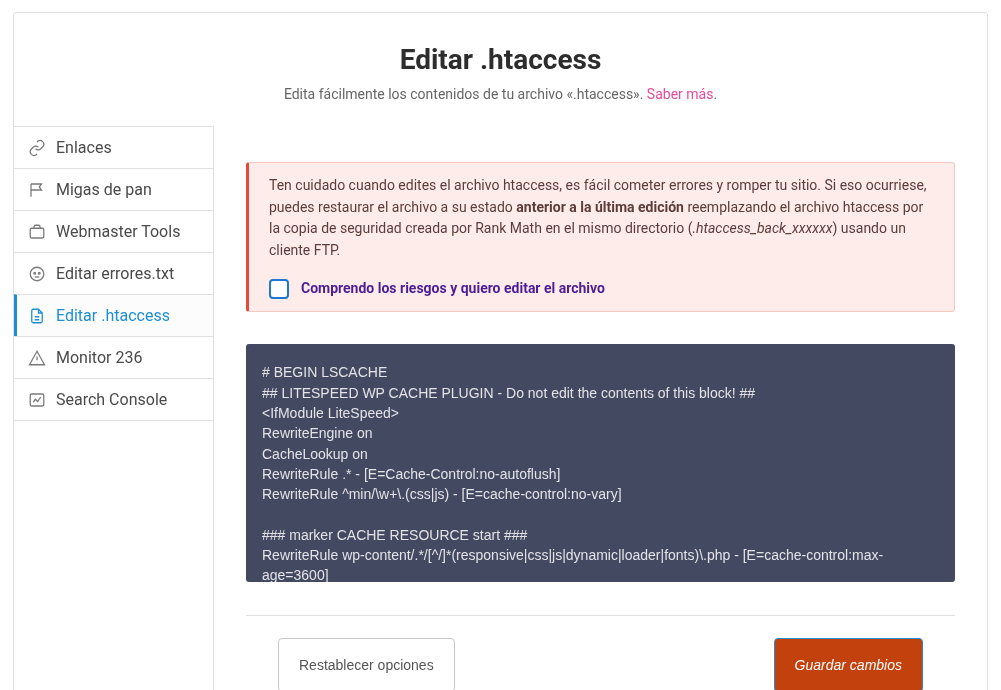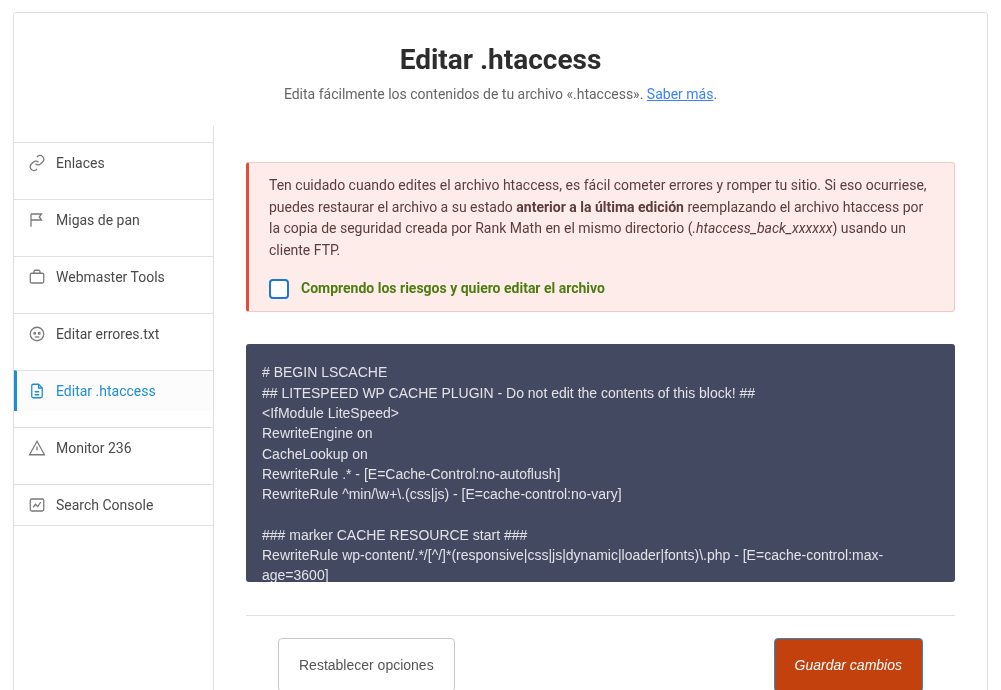--- a/index.html
+++ b/index.html
@@ -24,41 +24,39 @@
       font-size: 28px;
       font-weight: 700;
       color: #2d2d2d;
       margin-bottom: 10px;
     }
     .header .subtitle {
       font-size: 14px;
       color: #666;
     }
     .header .link {
-      color: #3b82f6;
-      text-decoration: underline;
+      color: #ec4899;
       cursor: pointer;
     }
     .body {
       display: flex;
     }
     .sidebar {
       width: 200px;
       border-right: 1px solid #e0e0e0;
     }
     .sidebar-item {
       display: flex;
       align-items: center;
       gap: 10px;
       padding: 11px 14px;
       border-top: 1px solid #e0e0e0;
       cursor: pointer;
       color: #4a4a4a;
-      font-size: 14px;
-      margin-top: 16px;
+      font-size: 16px;
     }
     .sidebar-item.last { border-bottom: 1px solid #e0e0e0; }
     .sidebar-item.active {
       color: #1d8ed4;
       border-left: 3px solid #1d8ed4;
       padding-left: 11px;
       background: #fcfcfc;
     }
     .sidebar-item.active .sidebar-icon svg { stroke: #1d8ed4; }
     .sidebar-icon {
@@ -97,21 +95,21 @@
       width: 20px;
       height: 20px;
       border: 2px solid #1d77d4;
       border-radius: 4px;
       background: #fff;
       cursor: pointer;
       flex-shrink: 0;
     }
     .alert-checkbox-label {
       font-weight: 700;
-      color: #4d7c0f;
+      color: #4c1d95;
     }
     .code-editor-wrap {
       position: relative;
       margin-bottom: 30px;
     }
     .code-editor {
       width: 100%;
       height: 238px;
       background: #434960;
       color: #e3e3e8;

